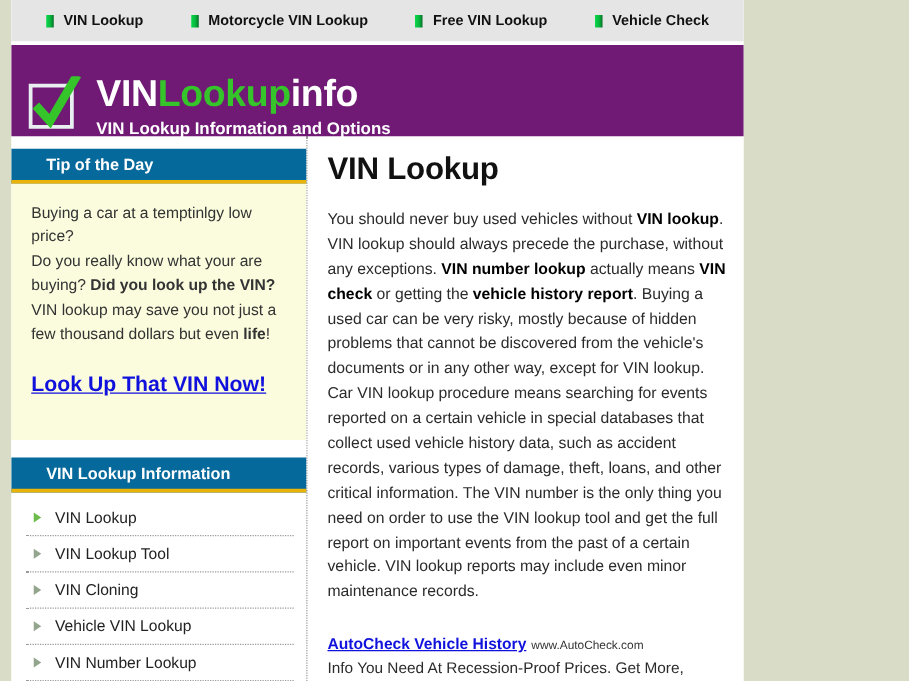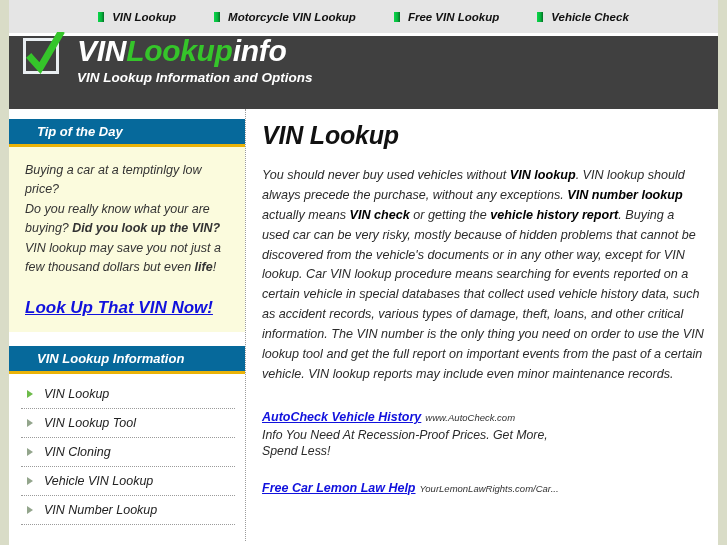--- a/index.html
+++ b/index.html
@@ -10,25 +10,24 @@
     width: 727px;
     height: 545px;
     background: #d9dcc7;
     font-family: "Liberation Sans", sans-serif;
     overflow: hidden;
   }
   .page {
     position: absolute;
     left: 9px;
     top: 0;
-    width: 709px;
+    width: 586px;
     height: 545px;
     background: #ffffff;
     overflow: hidden;
-    font-style: italic;
   }
 
   
   .topnav {
     height: 36px;
     background: #e5e5e5;
     display: flex;
     align-items: center;
     justify-content: center;
     gap: 38px;
@@ -48,24 +47,24 @@
   .nav-bullet {
     width: 6px;
     height: 10px;
     background: linear-gradient(90deg, #0ad84a 0%, #07b23c 60%, #046e25 100%);
     display: inline-block;
     flex: 0 0 auto;
   }
 
   
   .brandbar {
-    background: #404040;
+    background: #701a75;
     height: 73px;
     display: flex;
-    align-items: flex-start;
+    align-items: flex-end;
     padding-left: 12px;
     box-sizing: border-box;
     position: relative;
   }
   .logo-check {
     width: 44px;
     height: 44px;
     position: relative;
     flex: 0 0 auto;
     margin-right: 12px;
@@ -128,21 +127,21 @@
     background: #06699b;
     color: #ffffff;
     font-size: 13px;
     font-weight: bold;
     padding: 5px 0 5px 28px;
     border-bottom: 3px solid #eab308;
     box-sizing: border-box;
   }
   .tip-body {
     background: #fbfbdd;
-    padding: 14px 16px 10px 16px;
+    padding: 14px 16px 30px 16px;
     color: #333333;
     font-size: 12.5px;
     line-height: 1.55;
   }
   .tip-stop {
     color: #ee0000;
     font-size: 17px;
     font-weight: bold;
     margin: 1px 0 1px 0;
   }

